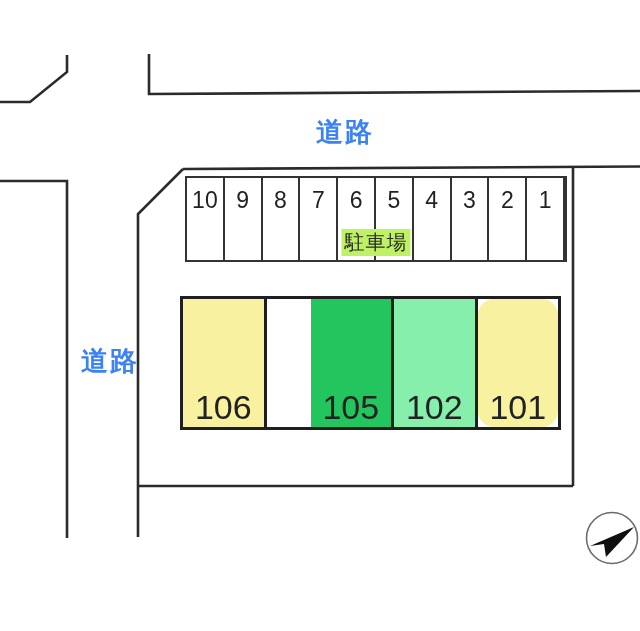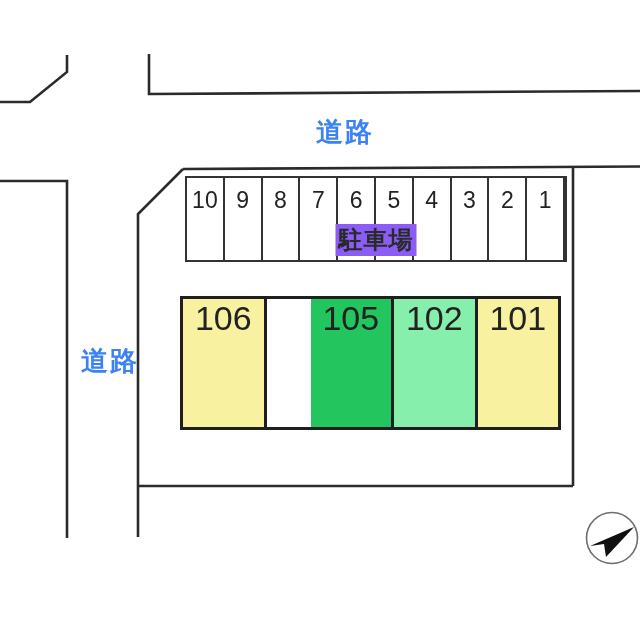--- a/index.html
+++ b/index.html
@@ -50,24 +50,24 @@
     align-items: flex-start;
     padding-top: 9px;
     font-size: 23px;
     color: #222222;
   }
   .parking-cell:last-child { border-right: none; }
   .parking-lot-label {
     position: absolute;
     left: 50%; bottom: 4px;
     transform: translateX(-50%);
-    background: #8b5cf6;
+    background: #bef264;
     padding: 0 3px;
-    font-size: 24px;
-    font-weight: bold;
+    font-size: 20px;
+    font-weight: normal;
     color: #2a2a2a;
     letter-spacing: 1px;
     white-space: nowrap;
     z-index: 2;
   }
 
   
   .unit-row {
     position: absolute;
     left: 180px; top: 296px;
@@ -75,21 +75,21 @@
     box-sizing: border-box;
     border: 3px solid #1f1f1f;
     display: flex;
   }
   .unit-cell {
     flex: 1 1 0;
     box-sizing: border-box;
     border-right: 3px solid #1f1f1f;
     display: flex;
     justify-content: center;
-    align-items: flex-start;
+    align-items: flex-end;
     font-size: 34px;
     color: #222222;
   }
   .unit-cell:last-child { border-right: none; }
 
   .compass {
     position: absolute;
     left: 584px; top: 510px;
     width: 56px; height: 56px;
   }
@@ -156,21 +156,21 @@
   <div class="unit-row">
     <div class="unit-cell" style="background: rgb(248, 242, 160);">
       <span>106</span>
     </div>
     <div class="unit-cell" style="background: #22c55e; margin-left: 44px;">
       <span>105</span>
     </div>
     <div class="unit-cell" style="background: #86efac;">
       <span>102</span>
     </div>
-    <div class="unit-cell" style="background: rgb(248, 242, 160);">
+    <div class="unit-cell" style="background: rgb(248, 242, 160); border-radius: 16px;">
       <span>101</span>
     </div>
   </div>
 
   <svg class="compass" viewBox="584 510 56 56" xmlns="http://www.w3.org/2000/svg">
     <circle cx="612" cy="538" r="25.5" fill="#ffffff" stroke="#6d6d6d" stroke-width="1.6"></circle>
     <polygon points="634,527 590,546 604,544 606,557" fill="#101010"></polygon>
   </svg>
 
 </div>

